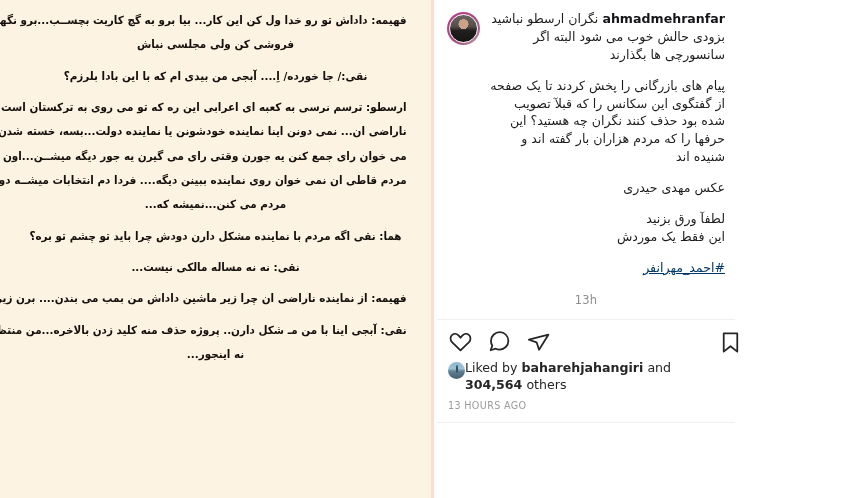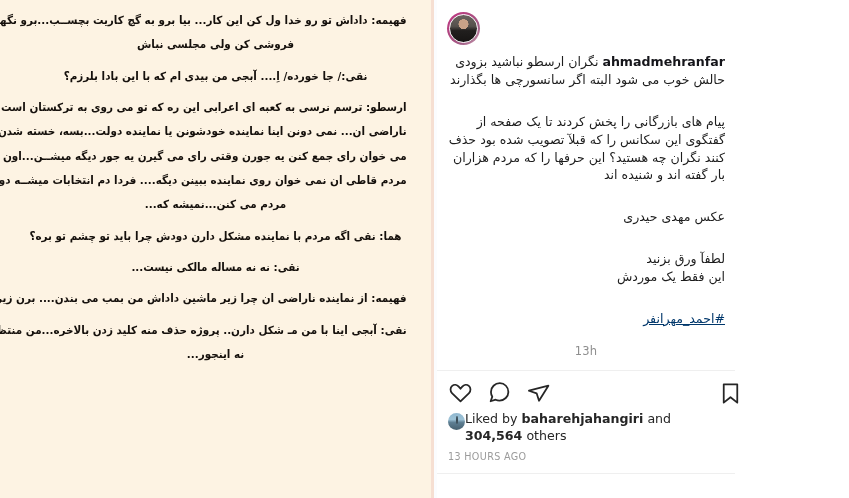--- a/index.html
+++ b/index.html
@@ -61,21 +61,20 @@
     position: relative;
     width: 298px;
     height: 498px;
     background: #ffffff;
   }
 
   .ig-caption-block {
     display: flex;
     padding: 10px 8px 0 10px;
     gap: 8px;
-    flex-direction: column;
   }
   .avatar-ring {
     flex: 0 0 auto;
     width: 33px;
     height: 33px;
     border-radius: 50%;
     padding: 2px;
     background: linear-gradient(135deg,#c13584 0%,#b0457f 35%,#a25d86 70%,#cfa3b5 100%);
     margin-top: 2px;
   }
@@ -98,21 +97,21 @@
     line-height: 1.42;
     color: #1d1d1d;
     padding-right: 2px;
   }
   .caption-user {
     font-weight: 700;
     direction: ltr;
     unicode-bidi: embed;
     color: #15151a;
   }
-  .caption-para { margin-top: 24px; }
+  .caption-para { margin-top: 13px; }
   .caption-para.first { margin-top: 0; }
   .hashtag { color: #00376b; }
   .hash-line { display: block; text-decoration: underline; }
 
   .ig-time {
     padding: 12px 10px 11px 10px;
     text-align: center;
     direction: rtl;
   }
   .ig-time span {

